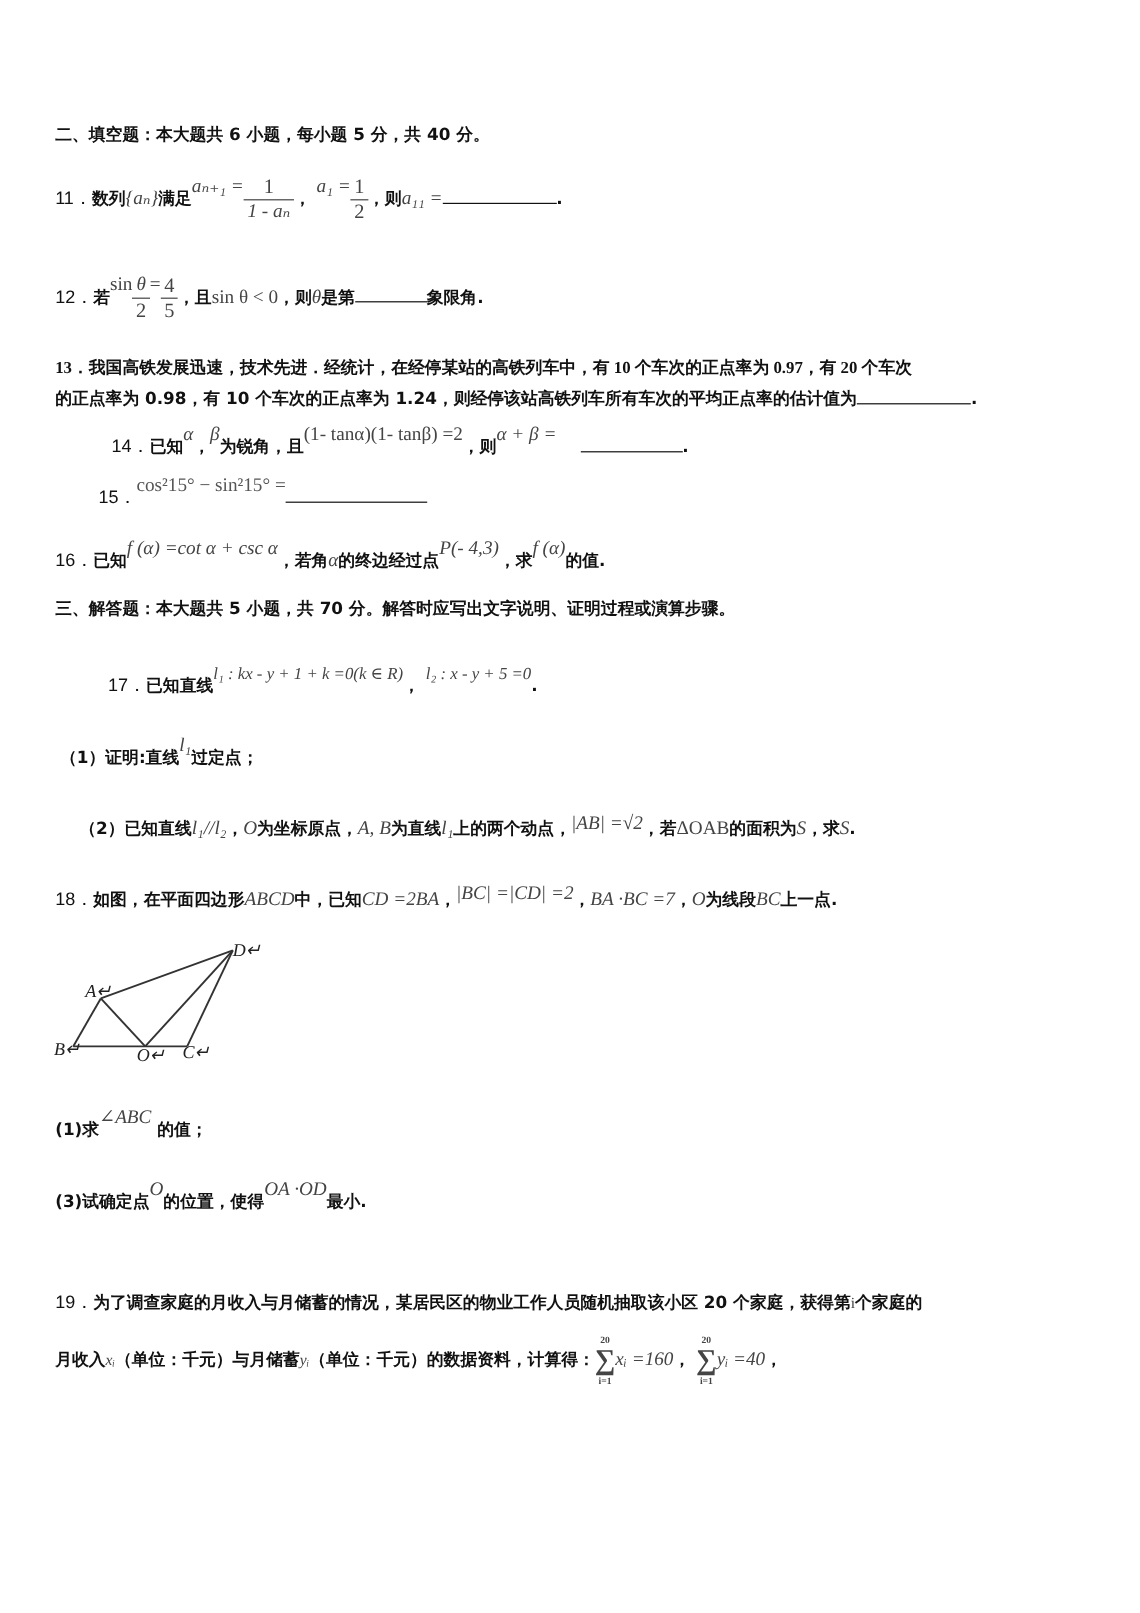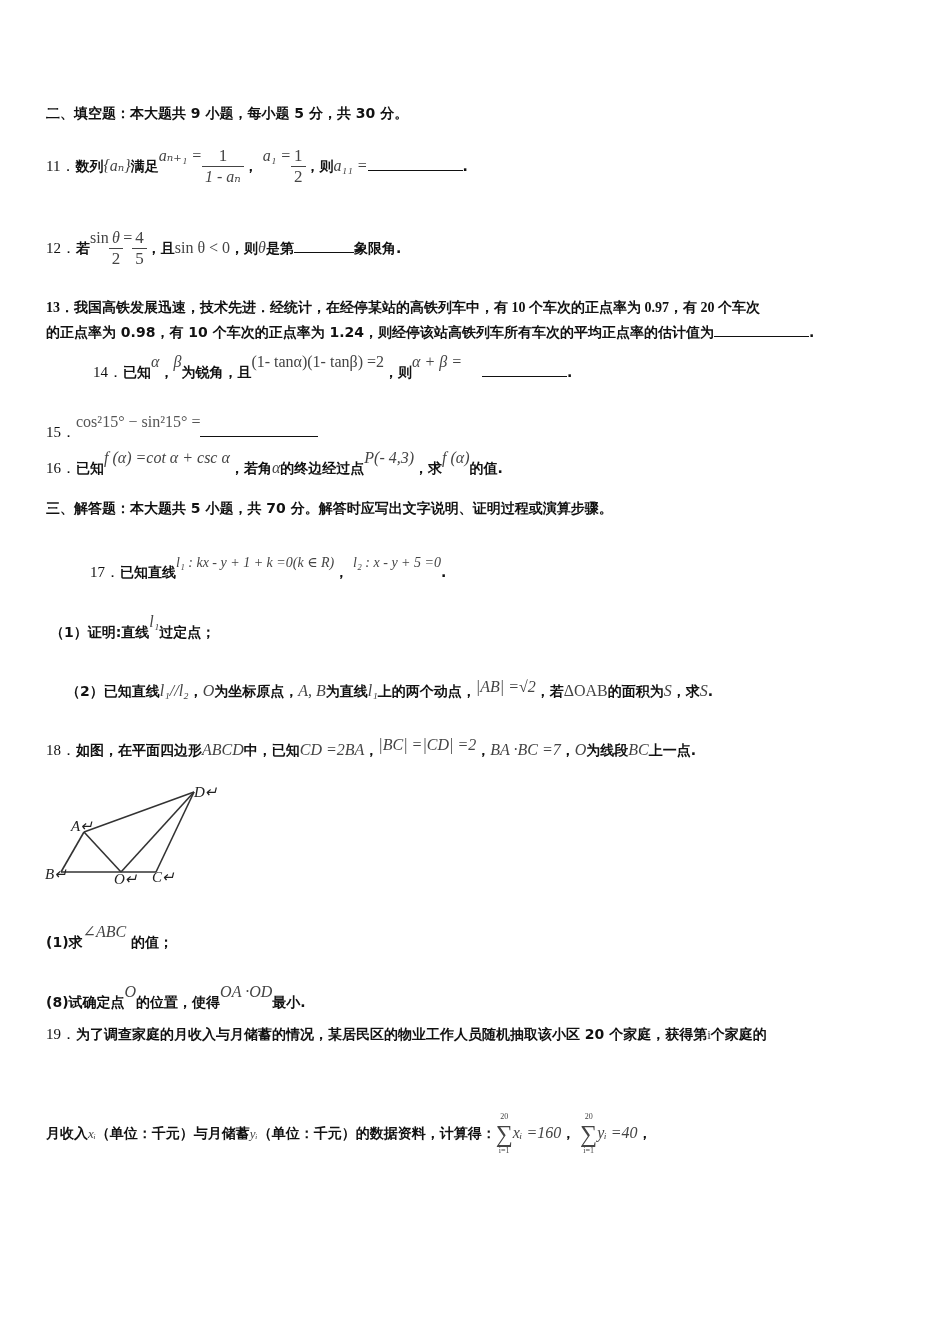--- a/index.html
+++ b/index.html
@@ -1,54 +1,54 @@
 <!DOCTYPE html>
 <html><head>
 <meta charset="utf-8">
 <style>
   html,body{margin:0;padding:0;background:#fff;}
   body{width:950px;height:1344px;position:relative;overflow:hidden;
        font-family:"DejaVu Sans","Liberation Sans",sans-serif;color:#111;font-size:14px;}
   .ln{position:absolute;left:46px;white-space:nowrap;font-weight:bold;font-size:14px;line-height:20px;}
-  .num{font-family:Liberation Serif, serif;font-weight:normal;font-size:15px;}
+  .num{font-family:Liberation Sans, sans-serif;font-weight:normal;font-size:15px;}
   .m{font-family:"Liberation Serif","DejaVu Serif",serif;font-weight:normal;color:#444;font-size:16px;}
   .mi{font-family:"Liberation Serif","DejaVu Serif",serif;font-style:italic;font-weight:normal;color:#444;font-size:16px;}
   .sup{position:relative;top:-10px;}
   .frac{display:inline-block;vertical-align:middle;text-align:center;font-family:"Liberation Serif","DejaVu Serif",serif;font-weight:normal;color:#444;font-size:17px;line-height:20px;}
   .frac .t{display:block;border-bottom:1px solid #444;padding:0 3px;}
   .frac .b{display:block;padding:0 3px;}
   .blank{display:inline-block;border-bottom:1px solid #111;vertical-align:baseline;height:14px;}
-  .sum{display:inline-block;vertical-align:middle;text-align:center;font-family:"Liberation Serif",serif;font-weight:normal;color:#444;line-height:10px;}
+  .sum{display:inline-block;vertical-align:middle;text-align:center;font-family:"Liberation Serif",serif;font-weight:bold;color:#444;line-height:10px;}
   .sum .s{font-size:24px;line-height:24px;display:block;}
   .sum .lim{font-size:8px;display:block;}
   .fig{position:absolute;left:44px;top:778px;}
 </style>
 </head>
 <body>
 
-<div class="ln" style="top:103px;">二、填空题：本大题共 9 小题，每小题 5 分，共 30 分。</div>
+<div class="ln" style="top:103px;">二、填空题：本大题共 6 小题，每小题 5 分，共 40 分。</div>
 
 <div class="ln" style="top:146px;">
   <span class="num">11．</span><span>数列</span><span class="mi">{aₙ}</span><span>满足</span><span class="mi sup">aₙ₊₁ =</span><span class="frac"><span class="t">1</span><span class="b mi">1 - aₙ</span></span><span>，</span> <span class="mi sup">a₁ =</span><span class="frac"><span class="t">1</span><span class="b">2</span></span><span>，则</span><span class="mi">a₁₁ =</span><span class="blank" style="width:95px"></span><span>.</span>
 </div>
 
 <div class="ln" style="top:228px;">
   <span class="num">12．</span><span>若</span><span class="m sup">sin</span><span class="frac"><span class="t mi">θ</span><span class="b">2</span></span><span class="m sup">=</span><span class="frac"><span class="t">4</span><span class="b">5</span></span><span>，且</span><span class="m">sin θ &lt; 0</span><span>，则</span><span class="mi">θ</span><span>是第</span><span class="blank" style="width:60px"></span><span>象限角.</span>
 </div>
 
 <div class="ln" style="top:298px;font-family:Liberation Serif, serif;">13．我国高铁发展迅速，技术先进．经统计，在经停某站的高铁列车中，有 10 个车次的正点率为 0.97，有 20 个车次</div>
 <div class="ln" style="top:322px;">
   <span>的正点率为 0.98，有 10 个车次的正点率为 1.24，则经停该站高铁列车所有车次的平均正点率的估计值为</span><span class="blank" style="width:95px"></span><span>.</span>
 </div>
 
 <div class="ln" style="top:362px;margin-left:47px;">
   <span class="num">14．</span><span>已知</span><span class="mi sup">α</span><span>，</span><span class="mi sup">β</span><span>为锐角，且</span><span class="m sup">(1- tanα)(1- tanβ) =2</span><span>，则</span><span class="mi sup">α + β =</span><span class="blank" style="width:85px;margin-left:20px"></span><span>.</span>
 </div>
 
-<div class="ln" style="top:422px;">
+<div class="ln" style="top:404px;margin-left:36px;">
   <span class="num">15．</span><span class="m sup" style="color:#555">cos²15° − sin²15° =</span><span class="blank" style="width:118px"></span>
 </div>
 
 <div class="ln" style="top:458px;">
   <span class="num">16．</span><span>已知</span><span class="mi sup">f (α) =cot α + csc α</span><span>，若角</span><span class="mi">α</span><span>的终边经过点</span><span class="mi sup">P(- 4,3)</span><span>，求</span><span class="mi sup">f (α)</span><span>的值.</span>
 </div>
 
 <div class="ln" style="top:498px;">三、解答题：本大题共 5 小题，共 70 分。解答时应写出文字说明、证明过程或演算步骤。</div>
 
 <div class="ln" style="top:562px;margin-left:44px;">
@@ -82,21 +82,21 @@
       <text x="150" y="19">D↵</text>
       <text x="70" y="106">O↵</text>
     </g>
   </svg>
 </div>
 
 <div class="ln" style="top:932px;">
   <span>(1)求</span><span class="mi sup">∠ABC</span> <span>的值；</span>
 </div>
 <div class="ln" style="top:992px;">
-  <span>(8)试确定点</span><span class="mi sup">O</span><span>的位置，使得</span><span class="mi sup">OA ·OD</span><span>最小.</span>
+  <span>(3)试确定点</span><span class="mi sup">O</span><span>的位置，使得</span><span class="mi sup">OA ·OD</span><span>最小.</span>
 </div>
 
-<div class="ln" style="top:1024px;">
+<div class="ln" style="top:1076px;">
   <span class="num">19．</span><span>为了调查家庭的月收入与月储蓄的情况，某居民区的物业工作人员随机抽取该小区 20 个家庭，获得第</span><span class="m" style="font-size:13px">i</span><span>个家庭的</span>
 </div>
 <div class="ln" style="top:1112px;">
   <span>月收入</span><span class="mi" style="font-size:13px">xᵢ</span><span>（单位：千元）与月储蓄</span><span class="mi" style="font-size:13px">yᵢ</span><span>（单位：千元）的数据资料，计算得：</span><span class="sum"><span class="lim">20</span><span class="s">∑</span><span class="lim">i=1</span></span><span class="mi">xᵢ =160</span><span>，</span> <span class="sum"><span class="lim">20</span><span class="s">∑</span><span class="lim">i=1</span></span><span class="mi">yᵢ =40</span><span>，</span>
 </div>
 
 </body></html>

